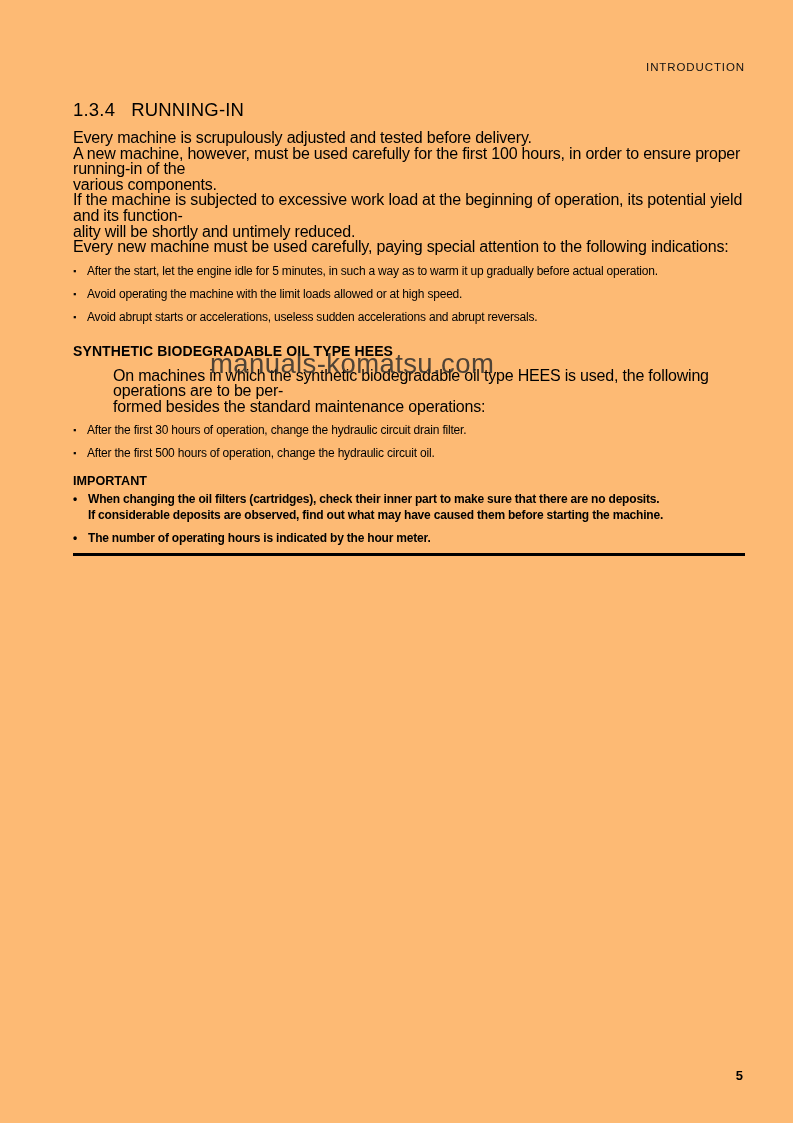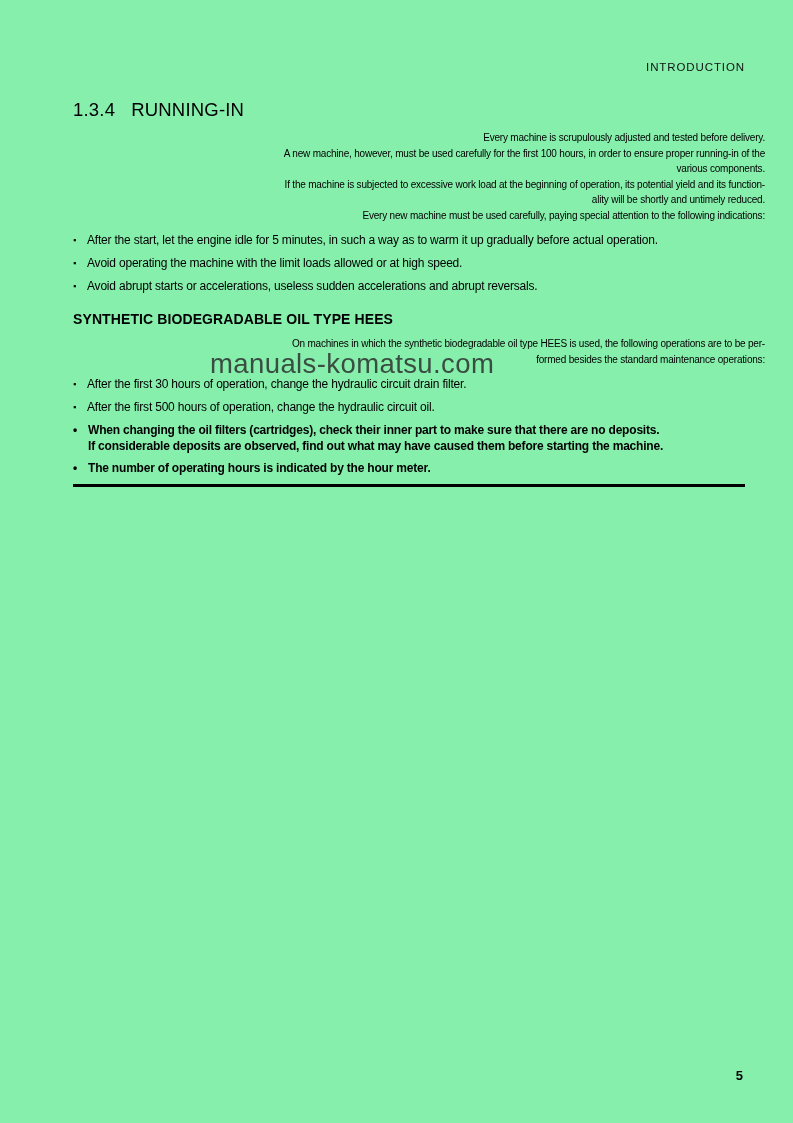--- a/index.html
+++ b/index.html
@@ -4,21 +4,21 @@
 <style>
   html, body {
     margin: 0;
     padding: 0;
     background: #ffffff;
   }
   .page {
     position: relative;
     width: 793px;
     height: 1123px;
-    background: #86efac;
+    background: #fdba74;
     font-family: "Liberation Sans", "DejaVu Sans", sans-serif;
     color: #000000;
     overflow: hidden;
   }
   .running-head {
     position: absolute;
     top: 61px;
     right: 48px;
     font-size: 11.5px;
     letter-spacing: 0.9px;
@@ -35,25 +35,24 @@
     font-size: 18.5px;
     line-height: 21px;
     font-weight: normal;
     letter-spacing: 0.2px;
   }
   .section-heading .sec-num {
     margin-right: 16px;
   }
   .body-text {
     margin: 0;
-    font-size: 10px;
+    font-size: 16px;
     line-height: 15.6px;
     letter-spacing: -0.2px;
     white-space: pre-line;
-    text-align: right;
   }
   .intro-paragraph { margin-top: 10px; }
   .bullet-list {
     margin: 9px 0 0 0;
     padding: 0;
     list-style: none;
   }
   .bullet-list li {
     display: flex;
     margin: 0 0 7.5px 0;
@@ -161,20 +160,21 @@
       <li>
         <span class="marker">▪</span>
         <span class="li-text">After the first 30 hours of operation, change the hydraulic circuit drain filter.</span>
       </li>
       <li>
         <span class="marker">▪</span>
         <span class="li-text">After the first 500 hours of operation, change the hydraulic circuit oil.</span>
       </li>
     </ul>
 
+    <h3 class="important-heading">IMPORTANT</h3>
 
     <ul class="bullet-list bold-list">
       <li>
         <span class="marker">•</span>
         <span class="li-text">When changing the oil filters (cartridges), check their inner part to make sure that there are no deposits.
 If considerable deposits are observed, find out what may have caused them before starting the machine.</span>
       </li>
       <li>
         <span class="marker">•</span>
         <span class="li-text">The number of operating hours is indicated by the hour meter.</span>

